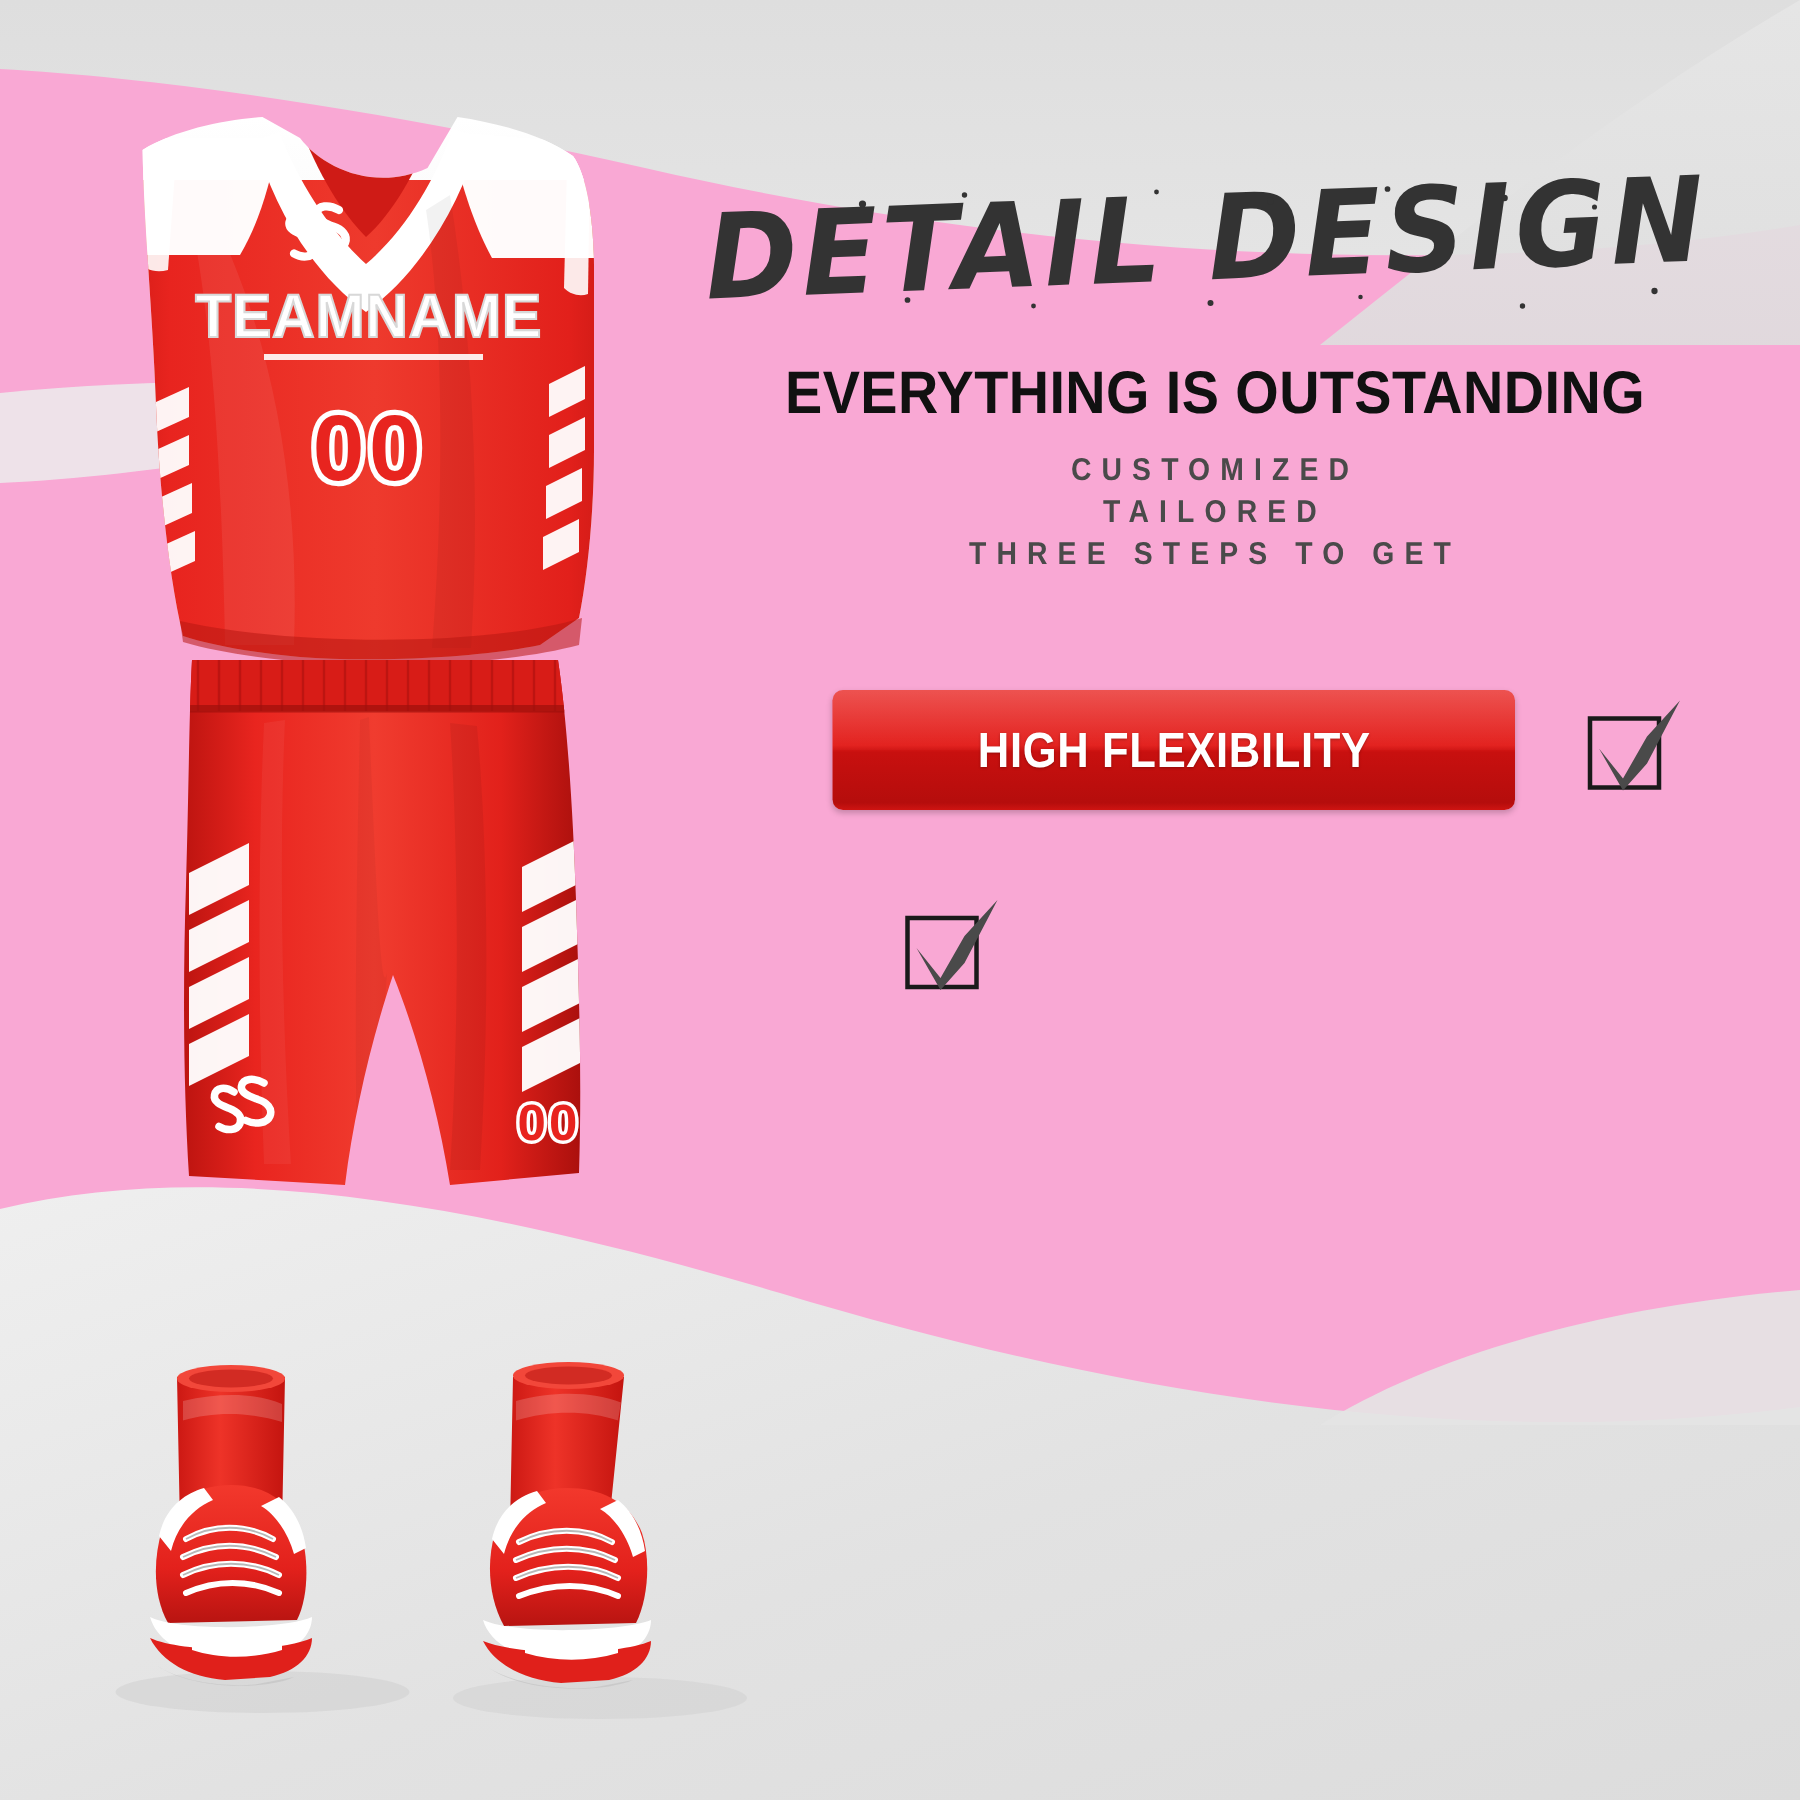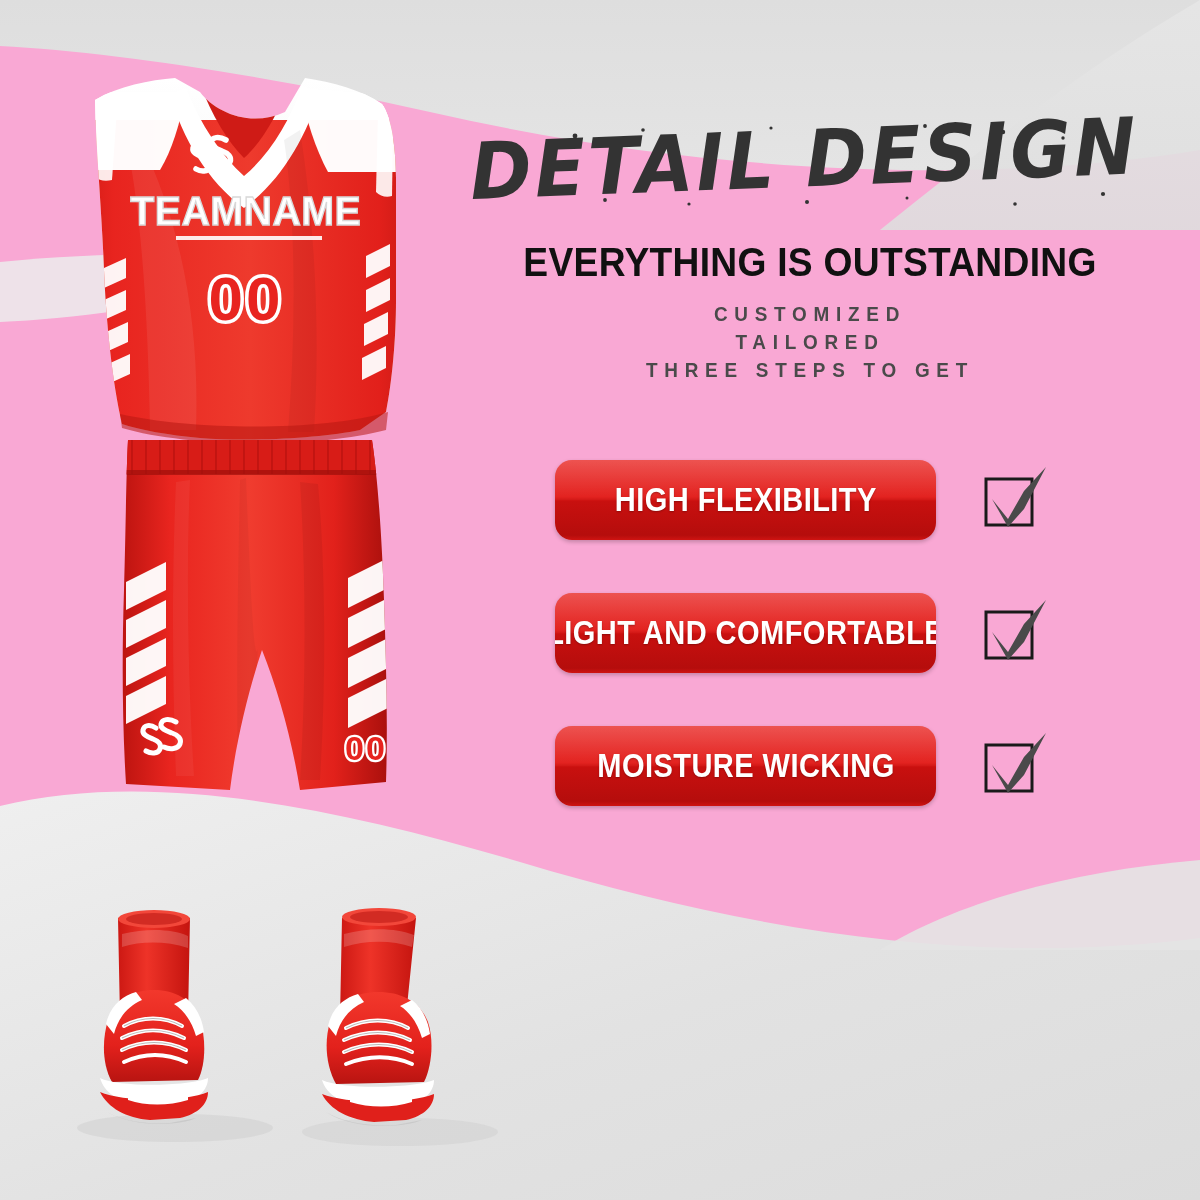--- a/index.html
+++ b/index.html
@@ -58,23 +58,23 @@
   .features { position:absolute; left:100px; top:455px; width:620px; }
   .feature-row {
     position:relative;
     height:90px;
     margin-bottom:43px;
     display:flex;
     align-items:center;
   }
   .banner {
     position:relative;
-    width:381px;
+    width:455px;
     height:80px;
-    border-radius:17px;
+    border-radius:7px;
     background:linear-gradient(180deg,
         #e8221f 0%, #e21b18 46%, #c8100f 52%, #b50d0c 94%, #cf1412 100%);
     box-shadow:0 2px 4px rgba(0,0,0,0.22);
     display:flex; align-items:center; justify-content:center;
     overflow:hidden;
     text-align:center;
   }
   .banner::before {
     content:"";
     position:absolute; left:0; right:0; top:0; height:50%;
@@ -413,39 +413,25 @@
         </div>
         <div class="check-wrap">
           <svg viewBox="0 0 70 70" xmlns="http://www.w3.org/2000/svg">
             <rect x="8" y="14" width="46" height="46" fill="none" stroke="#1a1a1a" stroke-width="3"></rect>
             <path d="M14,34 L30,54 L46,26 L68,2 L46,44 L30,62 Z" fill="#4a4a4a"></path>
           </svg>
         </div>
       </div>
 
       <div class="feature-row">
-        <div class="banner">
-          <span class="banner-label">LIGHT AND COMFORTABLE</span>
-        </div>
         <div class="check-wrap">
           <svg viewBox="0 0 70 70" xmlns="http://www.w3.org/2000/svg">
             <rect x="8" y="14" width="46" height="46" fill="none" stroke="#1a1a1a" stroke-width="3"></rect>
             <path d="M14,34 L30,54 L46,26 L68,2 L46,44 L30,62 Z" fill="#4a4a4a"></path>
           </svg>
         </div>
       </div>
 
-      <div class="feature-row">
-        <div class="banner">
-          <span class="banner-label">MOISTURE WICKING</span>
-        </div>
-        <div class="check-wrap">
-          <svg viewBox="0 0 70 70" xmlns="http://www.w3.org/2000/svg">
-            <rect x="8" y="14" width="46" height="46" fill="none" stroke="#1a1a1a" stroke-width="3"></rect>
-            <path d="M14,34 L30,54 L46,26 L68,2 L46,44 L30,62 Z" fill="#4a4a4a"></path>
-          </svg>
-        </div>
-      </div>
 
 
     </div>
   </div>
 </div>
 
 </body></html>

